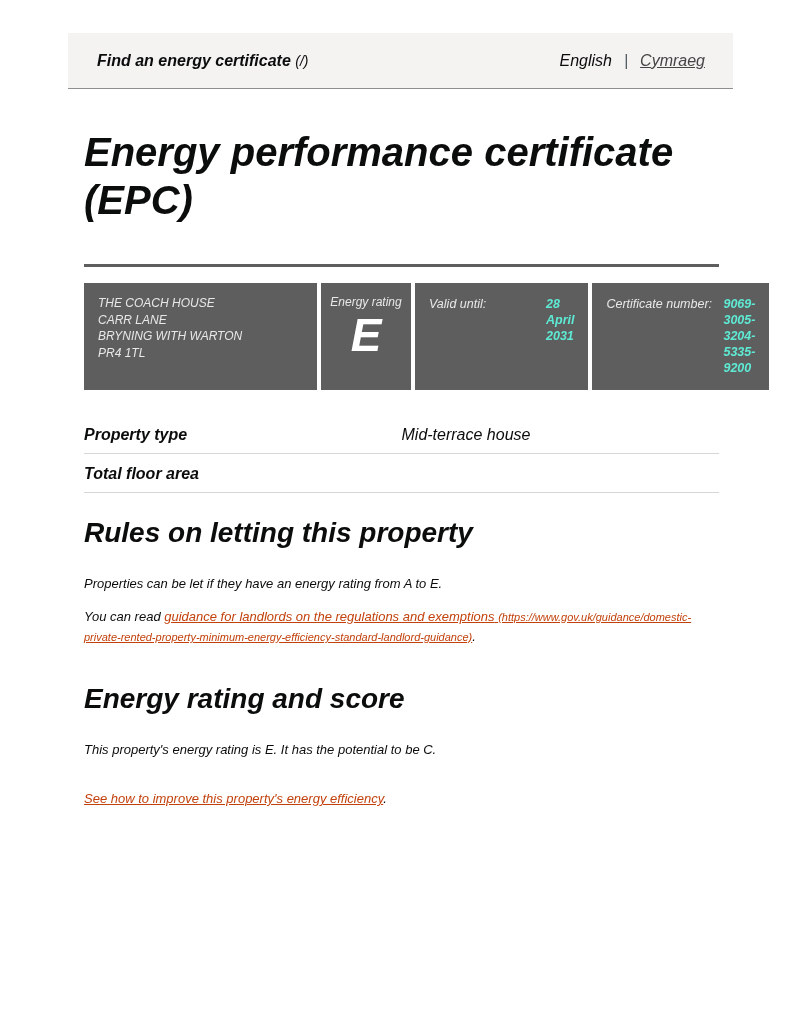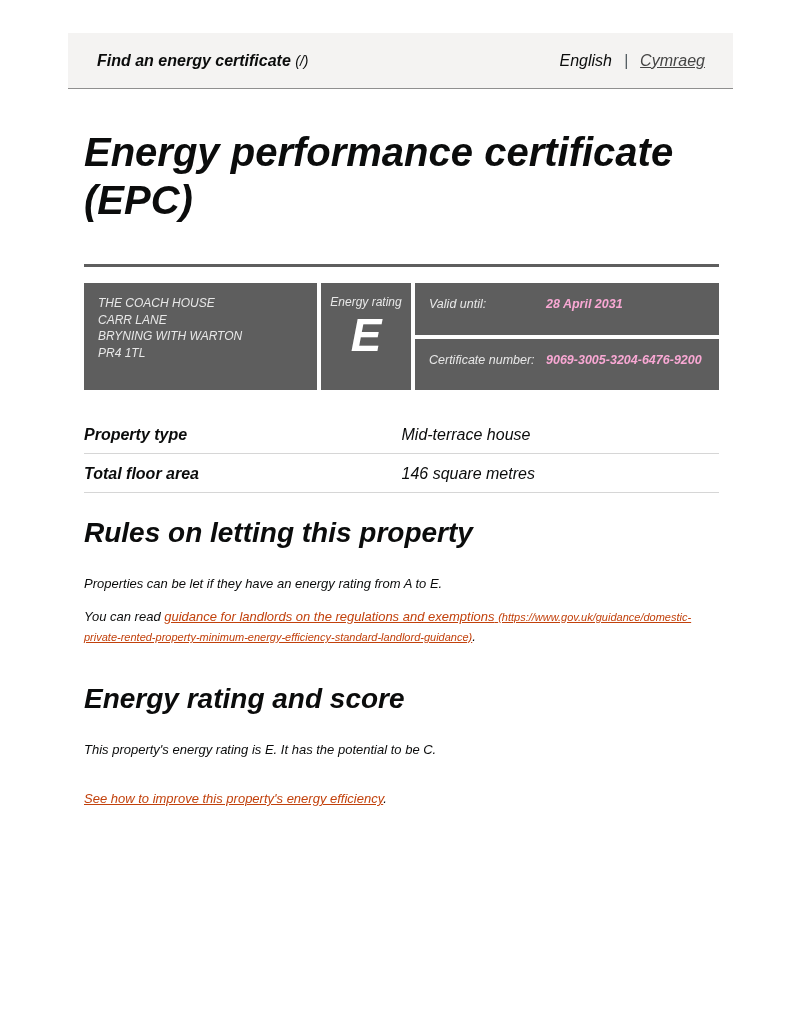--- a/index.html
+++ b/index.html
@@ -81,34 +81,33 @@
   .energy-letter {
     font-size: 46px;
     font-weight: bold;
     color: #ffffff;
     line-height: 50px;
     margin-top: 1px;
   }
   .validity-panel {
     flex: 1 1 auto;
     display: flex;
-    flex-direction: column;
     gap: 4px;
     background: transparent;
   }
   .validity-row {
     flex: 1 1 50%;
     background: #5e5e5e;
     display: flex;
     padding: 13px 14px;
     font-size: 12.5px;
     line-height: 16px;
   }
   .validity-row .v-label { flex: 0 0 117px; color: #e8e8e8; }
-  .validity-row .v-value { font-weight: bold; color: #f9a8d4; }
+  .validity-row .v-value { font-weight: bold; color: #5eead4; }
 
   
   .summary-table { margin-top: 25px; }
   .summary-row {
     display: flex;
     align-items: flex-start;
     padding: 10px 0 9px 0;
     border-bottom: 1px solid #d6d6d6;
     font-size: 16px;
     line-height: 19px;
@@ -170,33 +169,32 @@
       <div class="energy-label">Energy rating</div>
       <div class="energy-letter">E</div>
     </div>
     <div class="validity-panel">
       <div class="validity-row">
         <span class="v-label">Valid until:</span>
         <span class="v-value">28 April 2031</span>
       </div>
       <div class="validity-row">
         <span class="v-label">Certificate number:</span>
-        <span class="v-value">9069-3005-3204-6476-9200</span>
+        <span class="v-value">9069-3005-3204-5335-9200</span>
       </div>
     </div>
   </div>
 
   <div class="summary-table">
     <div class="summary-row">
       <span class="s-label">Property type</span>
       <span class="s-value">Mid-terrace house</span>
     </div>
     <div class="summary-row">
       <span class="s-label">Total floor area</span>
-      <span class="s-value">146 square metres</span>
     </div>
   </div>
 
   <h2 class="section-heading">Rules on letting this property</h2>
 
   <p class="body-text">Properties can be let if they have an energy rating from A to E.</p>
 
   <p class="body-text"><span>You can read </span><a class="body-link"><span>guidance for landlords on the regulations and exemptions</span> <span class="link-url">(https://www.gov.uk/guidance/domestic-private-rented-property-minimum-energy-efficiency-standard-landlord-guidance)</span></a><span>.</span></p>
 
   <h2 class="section-heading second">Energy rating and score</h2>

